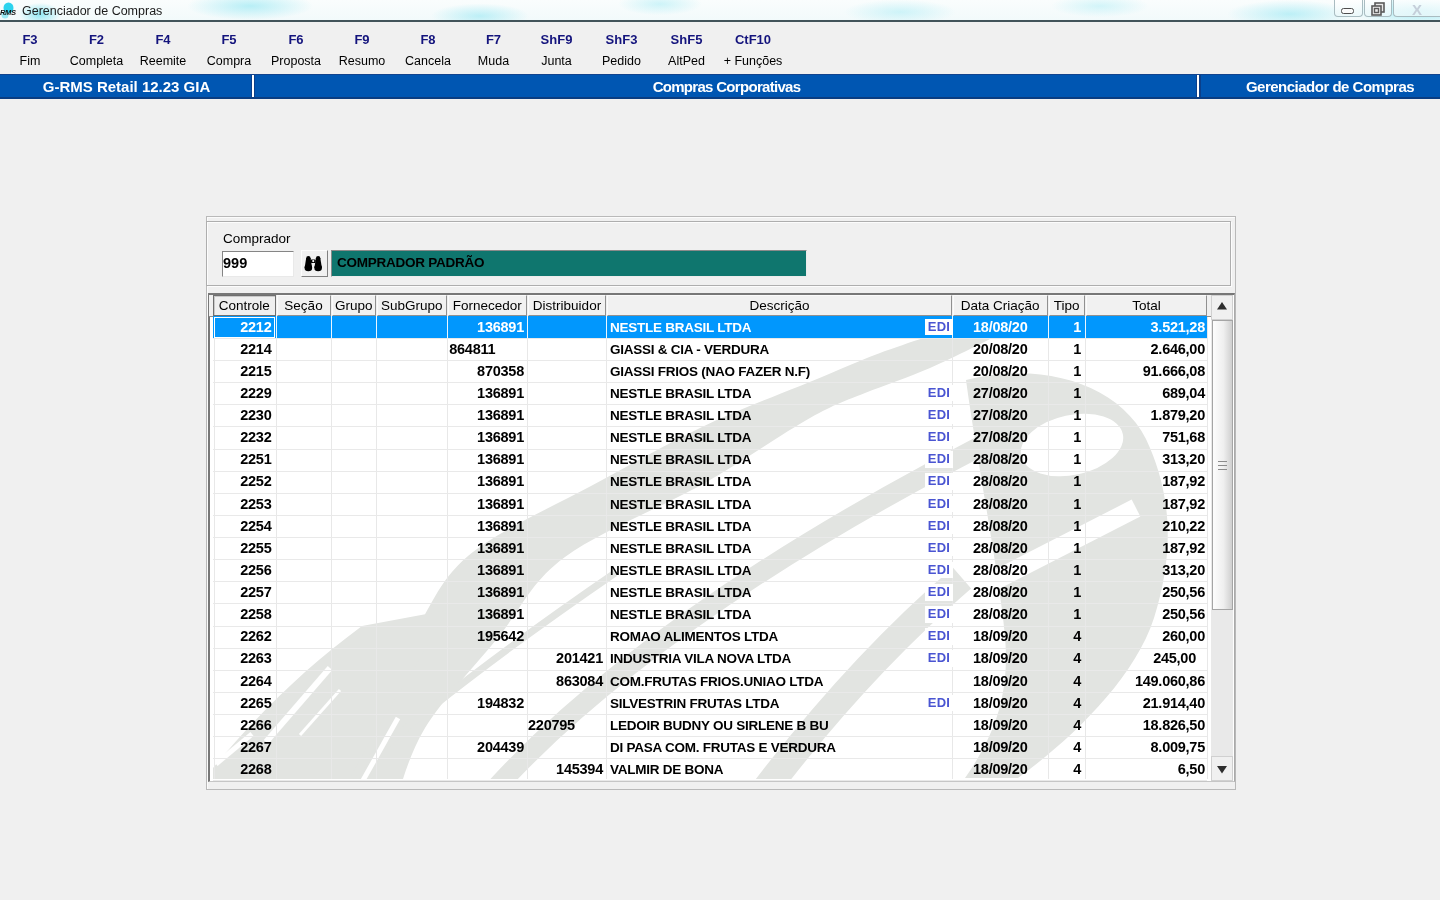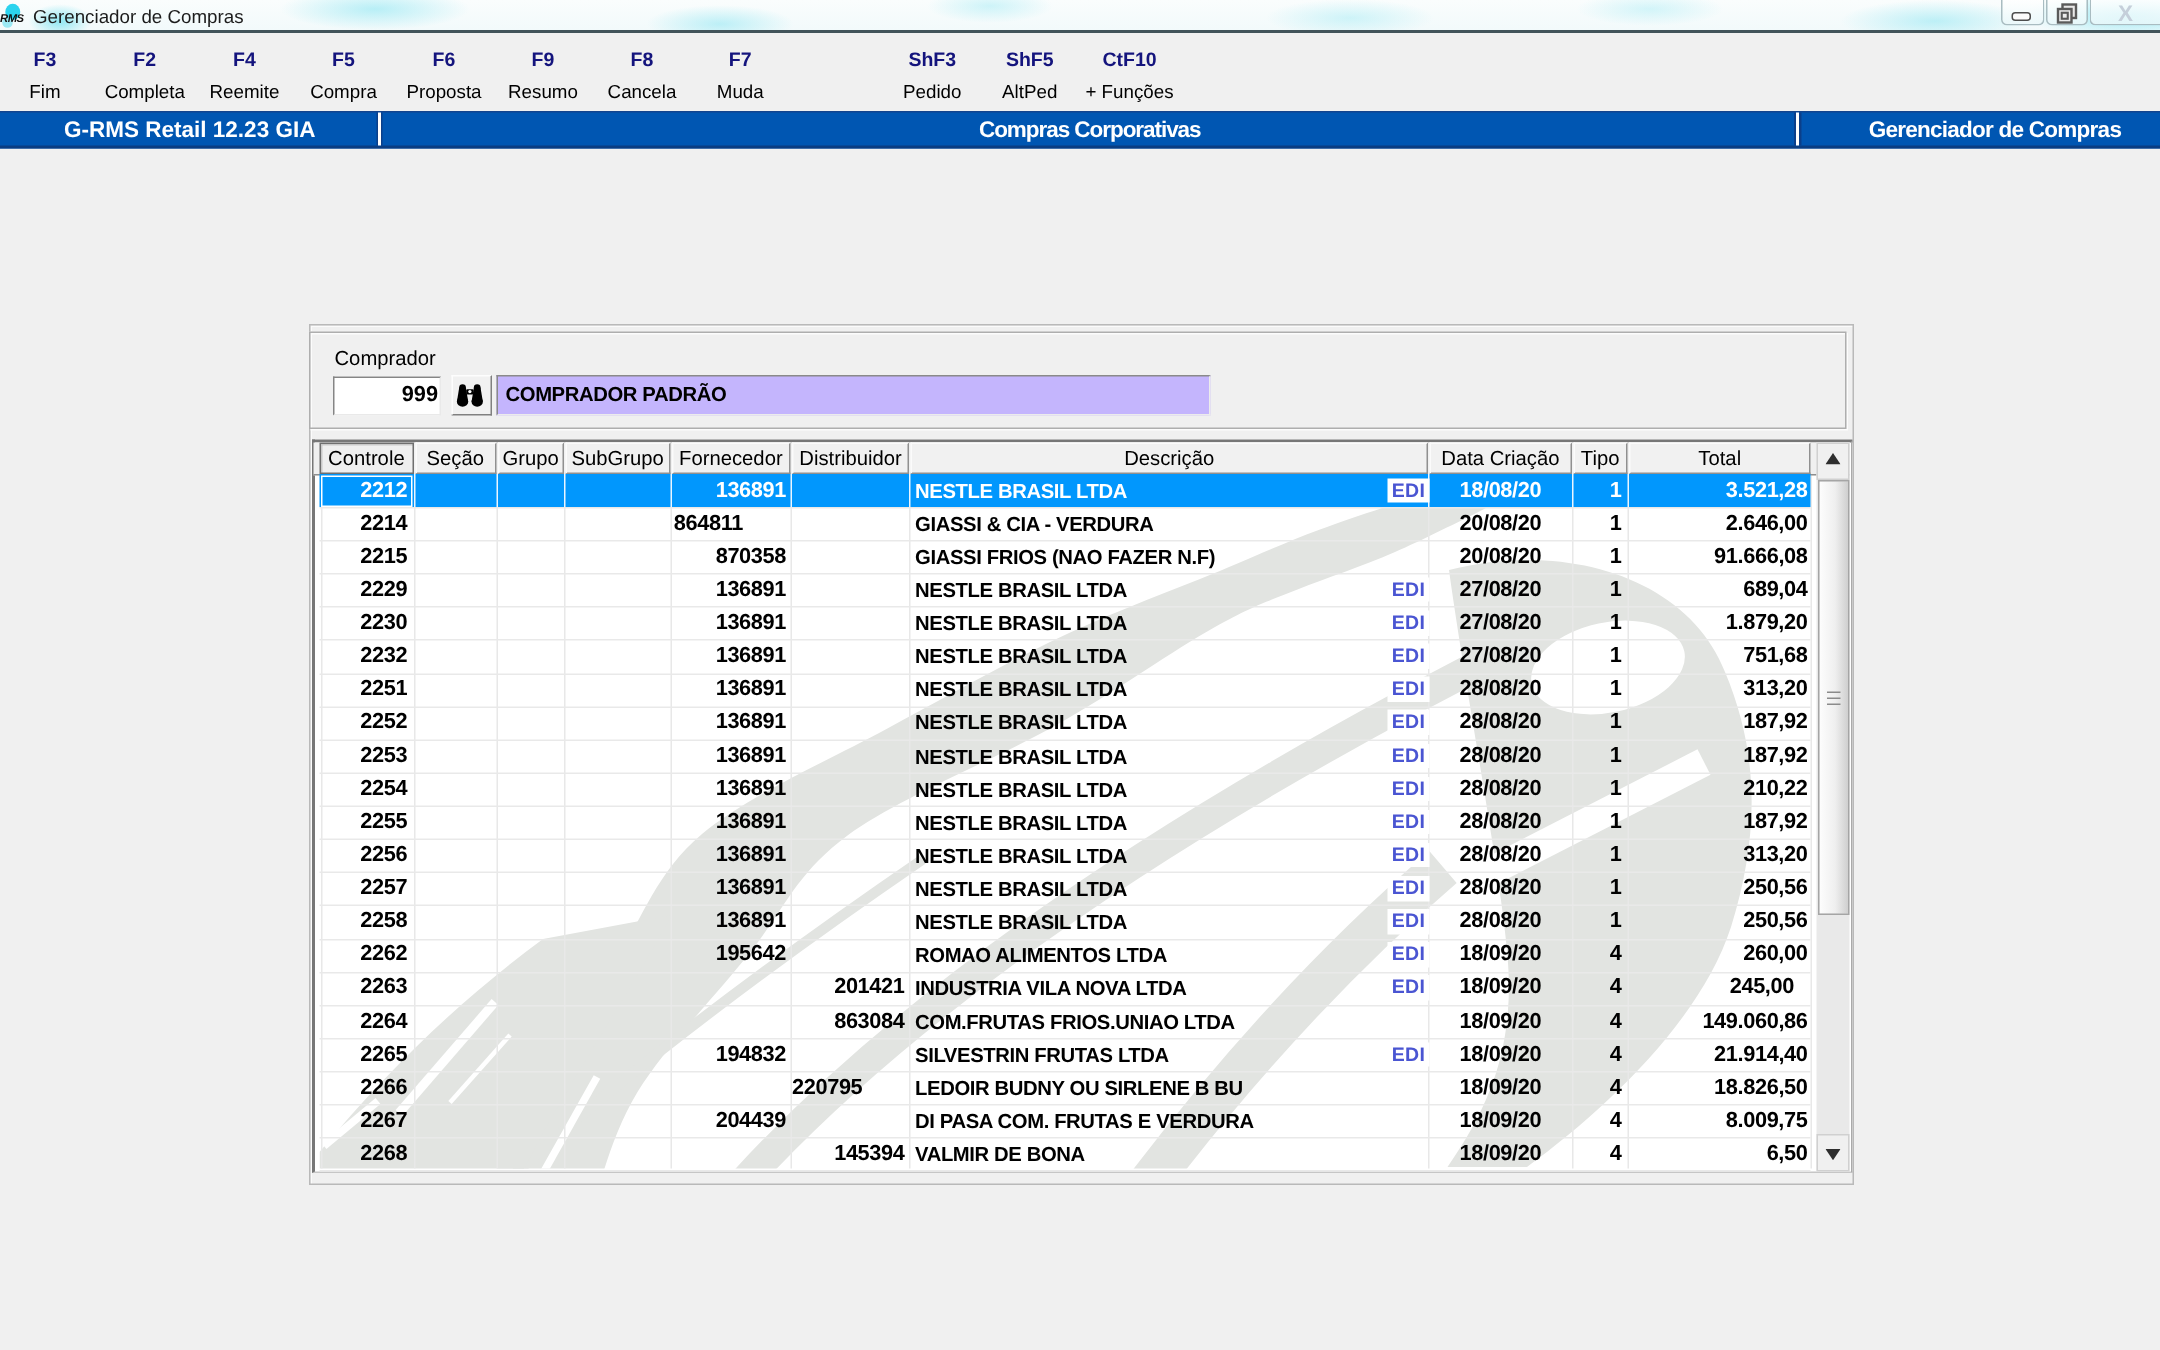--- a/index.html
+++ b/index.html
@@ -31,24 +31,24 @@
   color:#fff; font-size:15px; font-weight:bold; }
 .bdiv { position:absolute; top:75px; width:4.5px; height:22px;
   background:linear-gradient(90deg,#0b3f8a 0 1.2px,#ffffff 1.2px 3.2px,#0b3f8a 3.2px); }
 #panel { position:absolute; left:206px; top:216px; width:1030px; height:574px;
   background:#f0f0f0; border:1px solid #b9b9b9; box-shadow:inset 1px 1px 0 #fbfbfb; }
 #gbox { position:absolute; left:206px; top:221px; width:1025px; height:65px;
   background:#f0f0f0; border:1px solid #aeaeae; box-shadow:1px 1px 0 #fcfcfc, inset 1px 1px 0 #fcfcfc; }
 #lblcomp { position:absolute; left:223px; top:231px; font-size:13.5px; color:#000; }
 #inp999 { position:absolute; left:222px; top:250.5px; width:72px; height:26px; background:#fff;
   border:1.5px solid #858585; border-bottom-color:#e9e9e9; border-right-color:#e9e9e9;
-  font-size:14.5px; font-weight:bold; text-align:right; line-height:23px; padding-right:1px; }
+  font-size:14.5px; font-weight:bold; text-align:left; line-height:23px; padding-right:1px; }
 #btnbino { position:absolute; left:300.5px; top:250px; width:27px; height:27px; background:#f1f1f1;
   border:1.5px solid #808080; border-top-color:#fdfdfd; border-left-color:#fdfdfd; }
-#fldcomp { position:absolute; left:331px; top:250px; width:476px; height:27px; background:#c4b5fd;
+#fldcomp { position:absolute; left:331px; top:250px; width:476px; height:27px; background:#0f766e;
   border:1.5px solid #8a8a8a; border-bottom-color:#ececec; border-right-color:#ececec;
   font-size:13.5px; font-weight:bold; letter-spacing:-0.25px; line-height:24px; padding-left:5px; color:#000; }
 #table { position:absolute; left:208px; top:293px; width:1027px; height:489px; background:#fff;
   border:2px solid #777; border-right:1px solid #aaa; border-bottom:1px solid #c6c6c6; }
 #thead { position:absolute; left:209px; top:295px; width:1024px; height:21.5px; background:#f0f0f0;
   border-bottom:1px solid #8e8e8e; }
 .hc { position:absolute; top:295px; height:21px; line-height:20px; text-align:center;
   font-size:13.5px; color:#000; background:#f1f1f1;
   border:1px solid #909090; border-top-color:#fbfbfb; border-left-color:#fbfbfb; }
 .hc.pressed { border:1px solid #6f6f6f; background:#efefef; box-shadow:inset 1px 1px 0 #c9c9c9; }
@@ -116,20 +116,24 @@
       <div class="tkey">F9</div>
       <div class="tname">Resumo</div>
     </div>
 <div class="titem" style="left:368px">
       <div class="tkey">F8</div>
       <div class="tname">Cancela</div>
     </div>
 <div class="titem" style="left:433.5px">
       <div class="tkey">F7</div>
       <div class="tname">Muda</div>
+    </div>
+<div class="titem" style="left:496.5px">
+      <div class="tkey">ShF9</div>
+      <div class="tname">Junta</div>
     </div>
 <div class="titem" style="left:561.5px">
       <div class="tkey">ShF3</div>
       <div class="tname">Pedido</div>
     </div>
 <div class="titem" style="left:626.5px">
       <div class="tkey">ShF5</div>
       <div class="tname">AltPed</div>
     </div>
 <div class="titem" style="left:693px">

